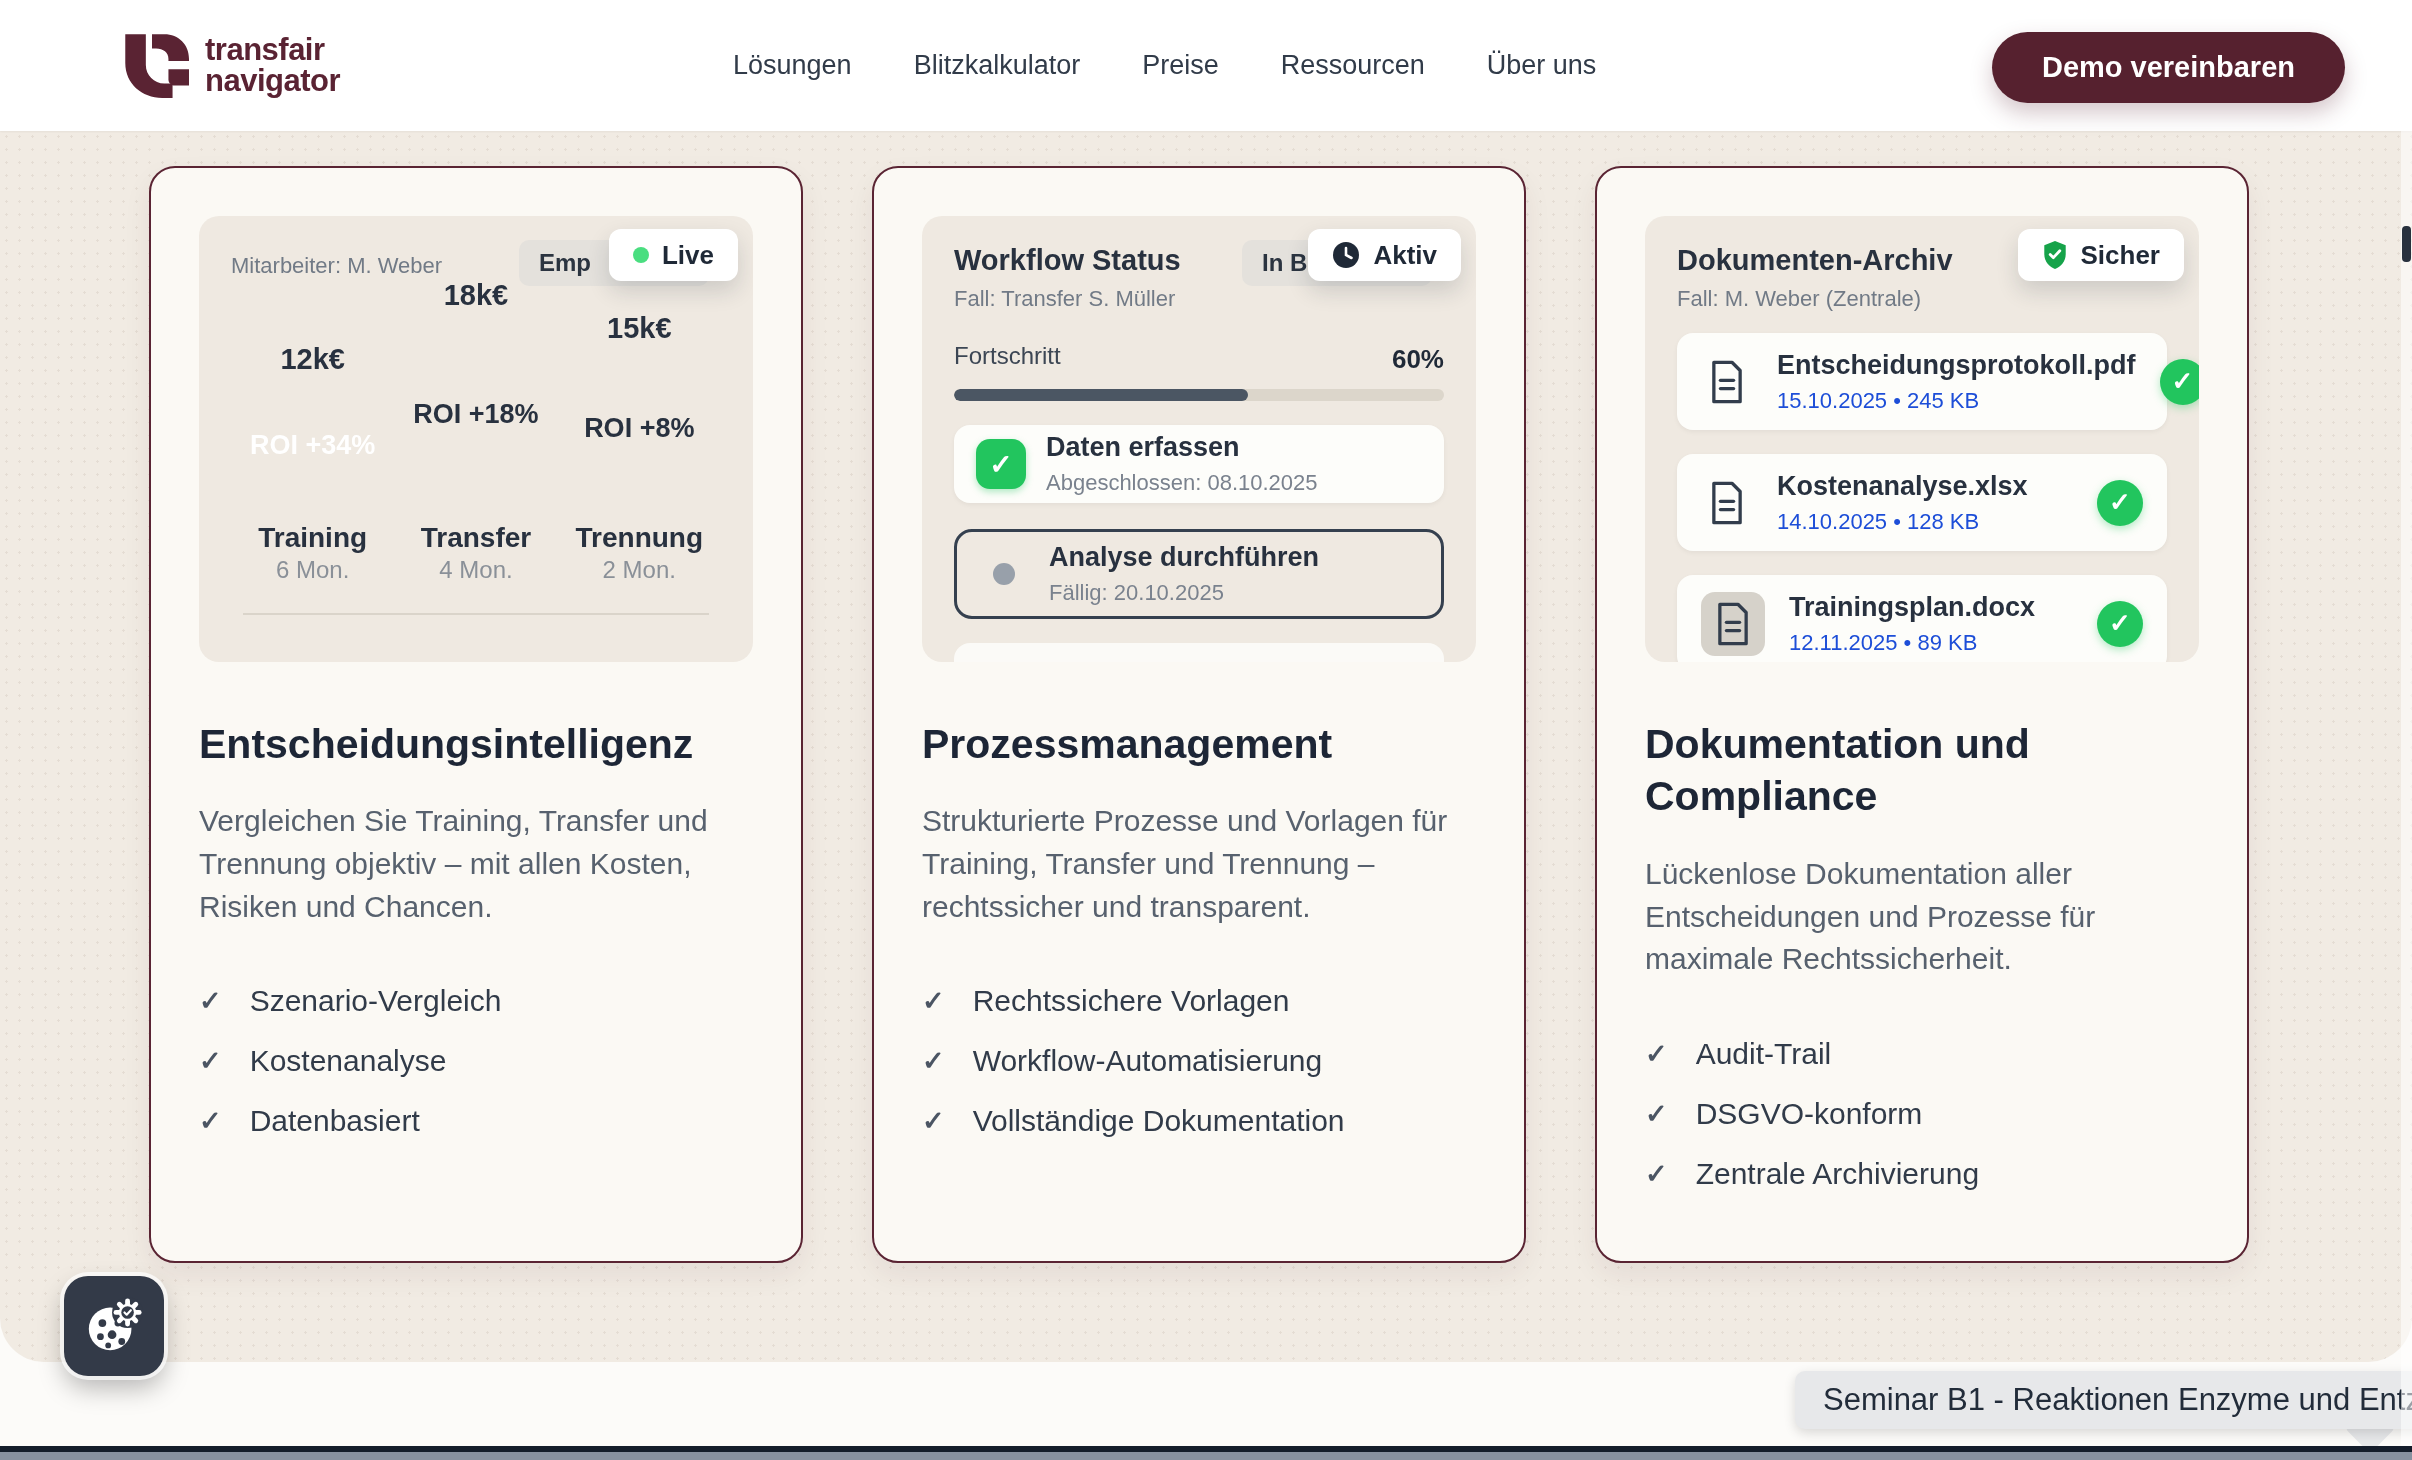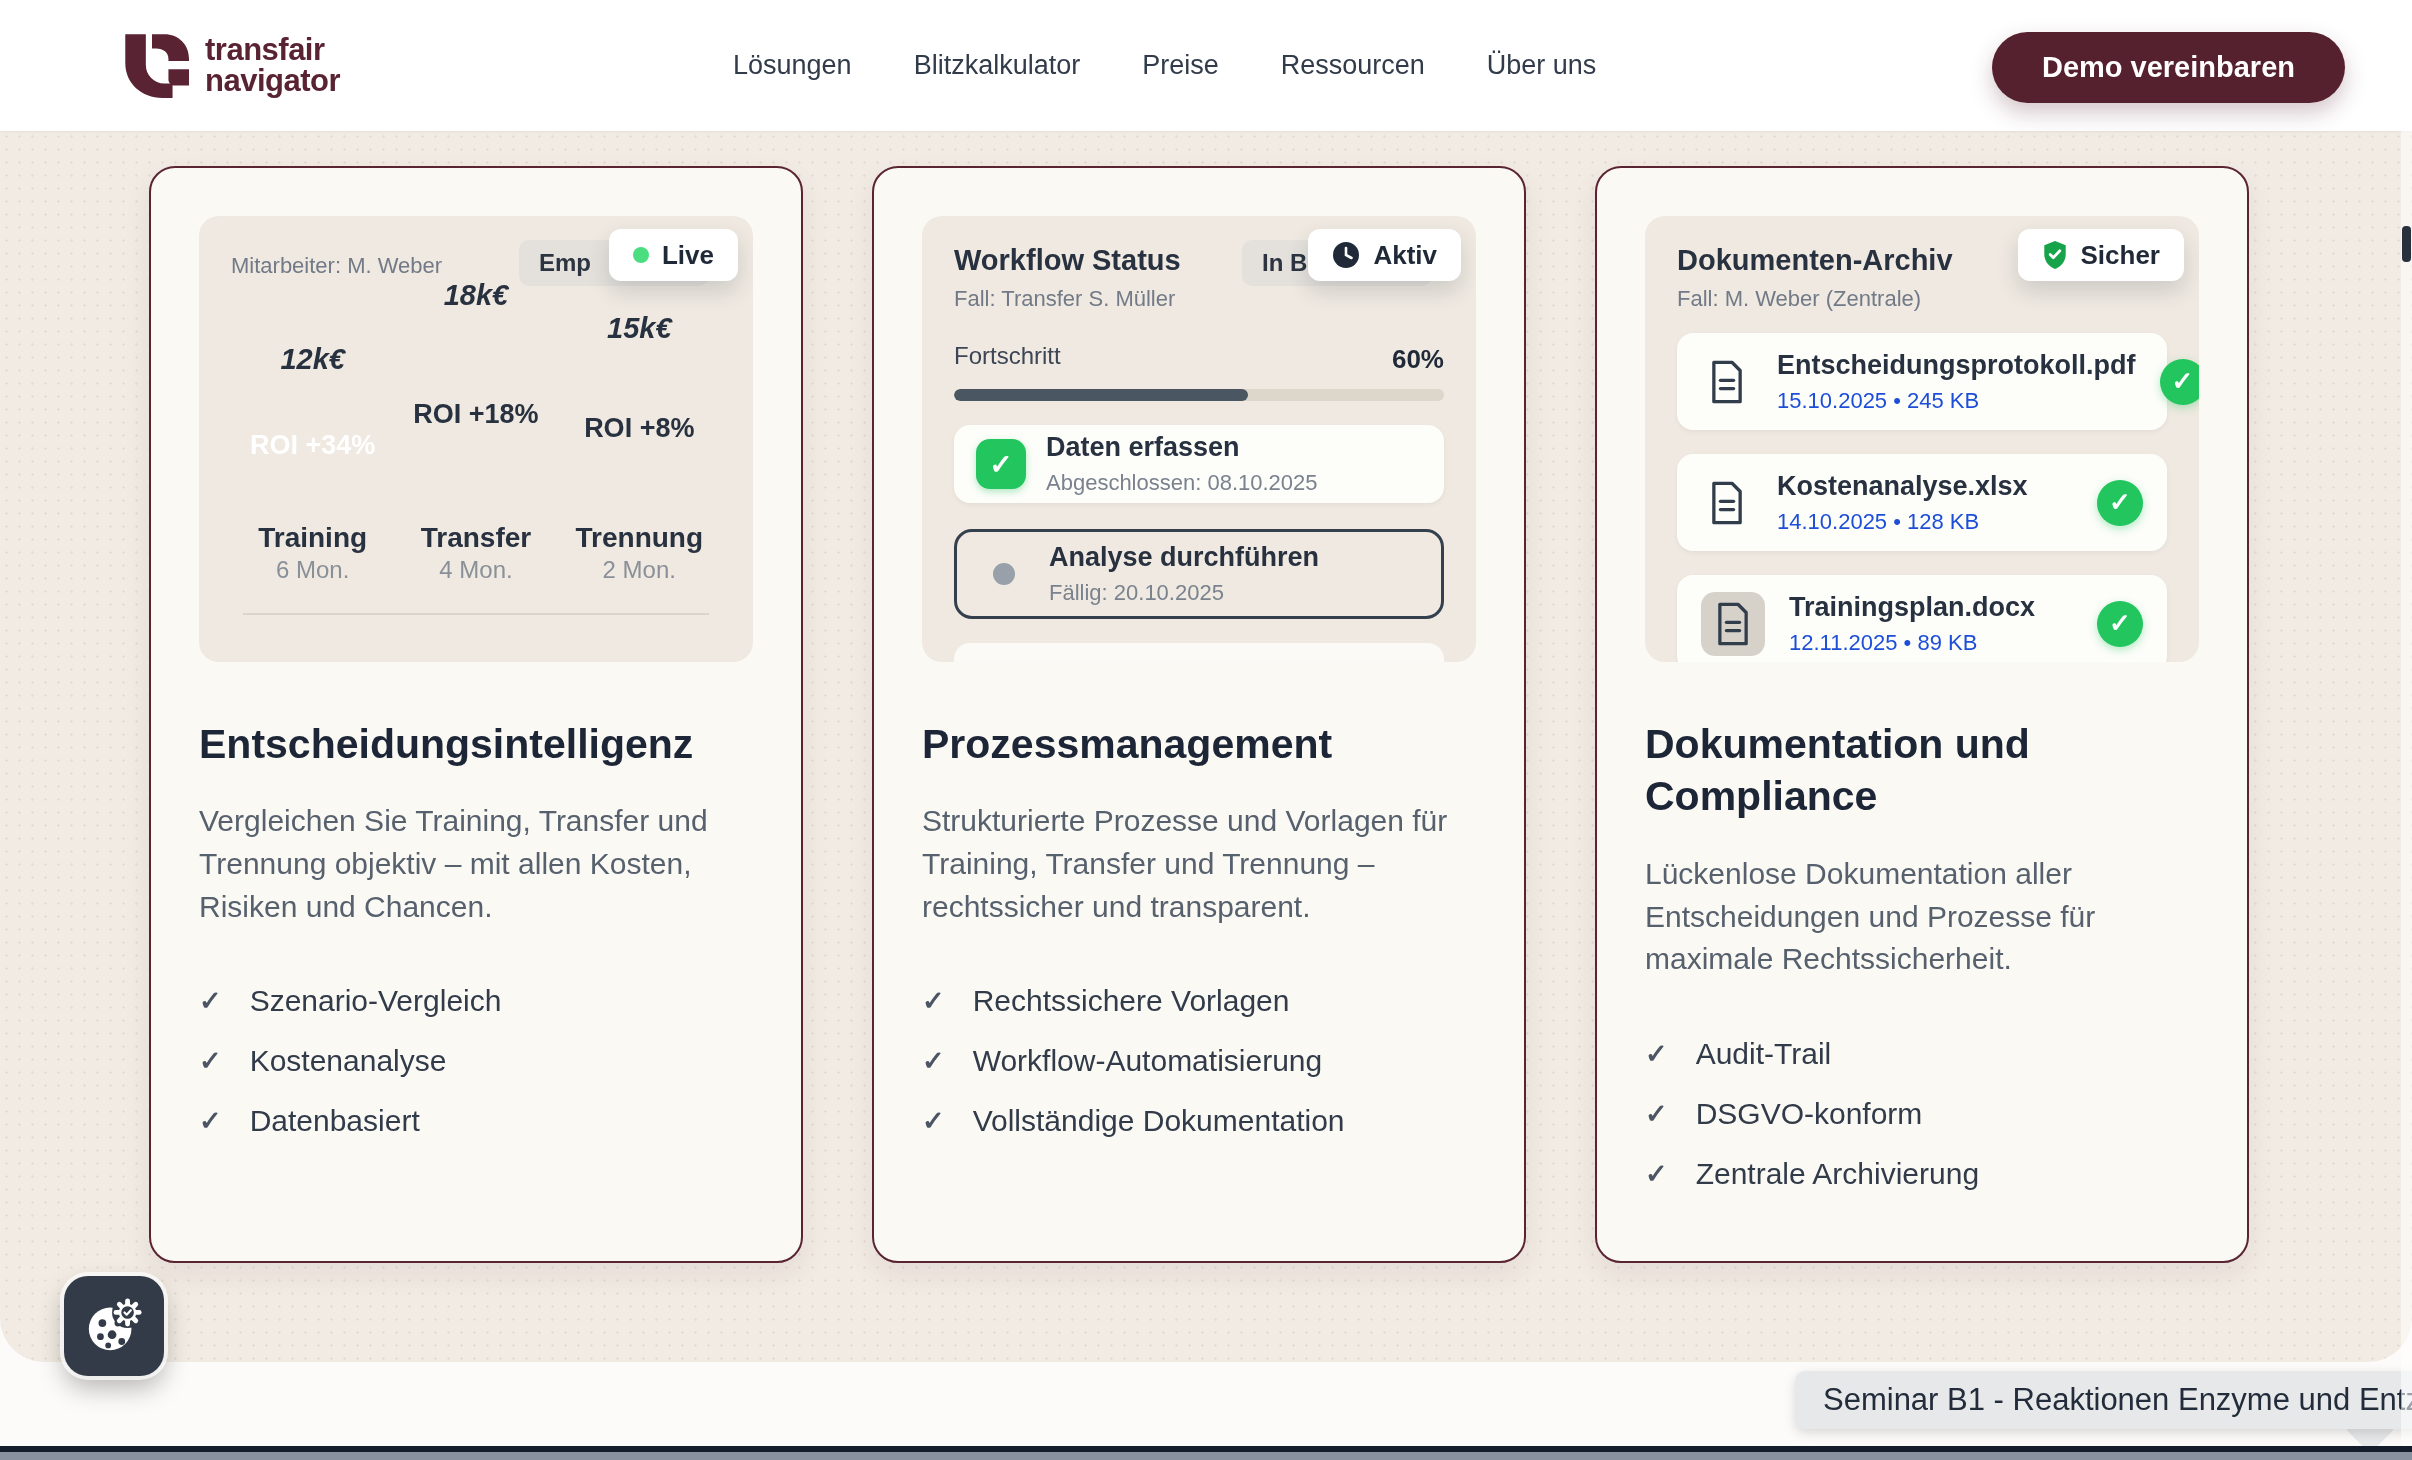--- a/index.html
+++ b/index.html
@@ -58,21 +58,21 @@
     background:#ffffff; border-radius:12px; display:flex; align-items:center; gap:13px;
     padding:0 24px; font-size:26px; font-weight:bold; color:#1f2937;
     box-shadow:0 10px 22px rgba(31,41,55,0.16);
   }
   .dot-green { width:16px; height:16px; border-radius:50%; background:#4ade80; }
   
   .chart { position:relative; height:346px; margin-top:0; }
   .chart-col { position:absolute; top:0; bottom:0; width:33.33%; }
   .chart-col:nth-child(1){ left:0; } .chart-col:nth-child(2){ left:33.33%; } .chart-col:nth-child(3){ left:66.66%; }
   .chart-col span { position:absolute; left:0; right:0; text-align:center; }
-  .cval { font-size:29px; font-weight:bold; color:#28313f;font-style:italic; }
+  .cval { font-size:29px; font-weight:bold; color:#28313f; }
   .croi { font-size:27px; font-weight:bold; color:#28313f; }
   .croi-light { color:#ffffff; }
   .col-a .cval{ top:64px; } .col-b .cval{ top:0px; } .col-c .cval{ top:33px; }
   .col-a .croi{ top:151px; } .col-b .croi{ top:120px; } .col-c .croi{ top:134px; }
   .cname { top:243px; font-size:28px; font-weight:bold; color:#28313f; }
   .cdur { top:277px; font-size:24px; color:#8a9098; }
   .chart-divider { position:absolute; left:12px; right:12px; top:334px; height:2px; background:#dad4ca; }
   
   .prog-row { display:flex; justify-content:space-between; align-items:center; margin-top:24px; }
   .prog-label { font-size:24px; color:#3c4654; }

